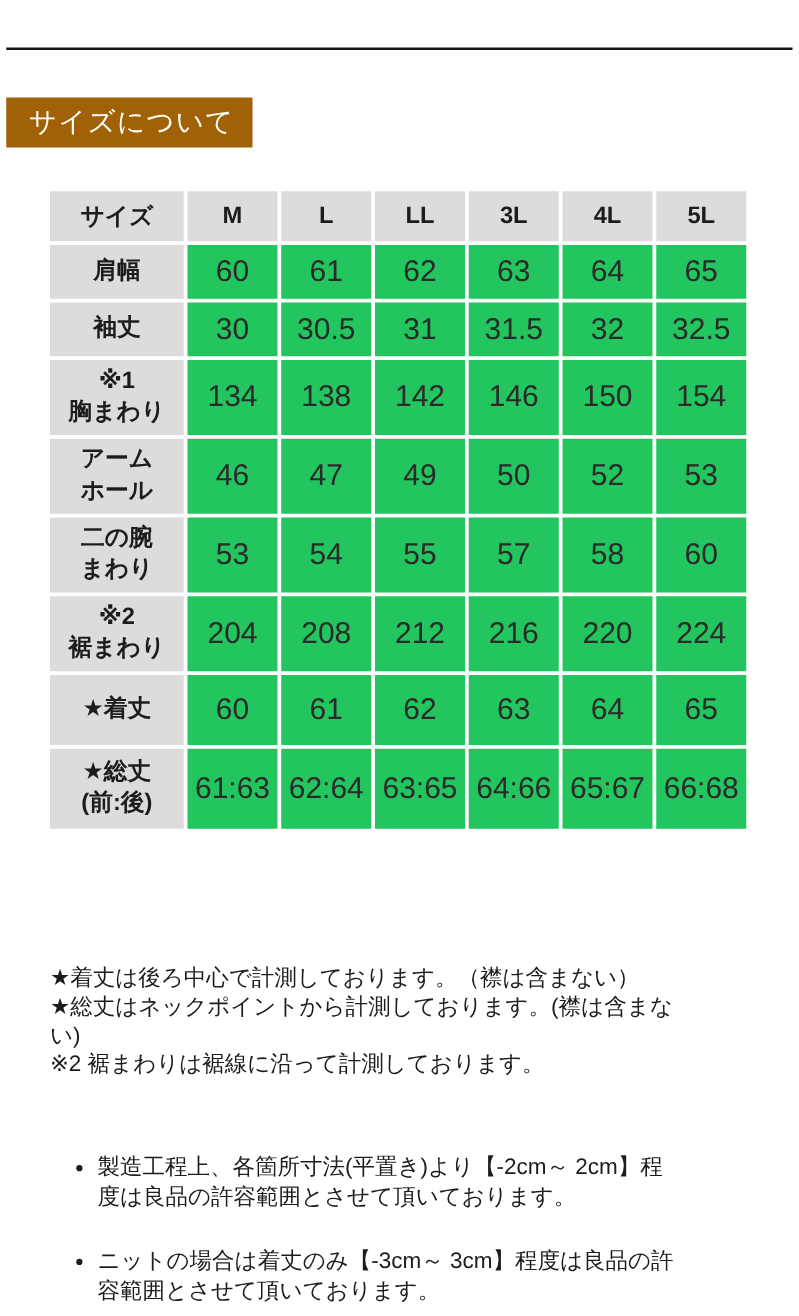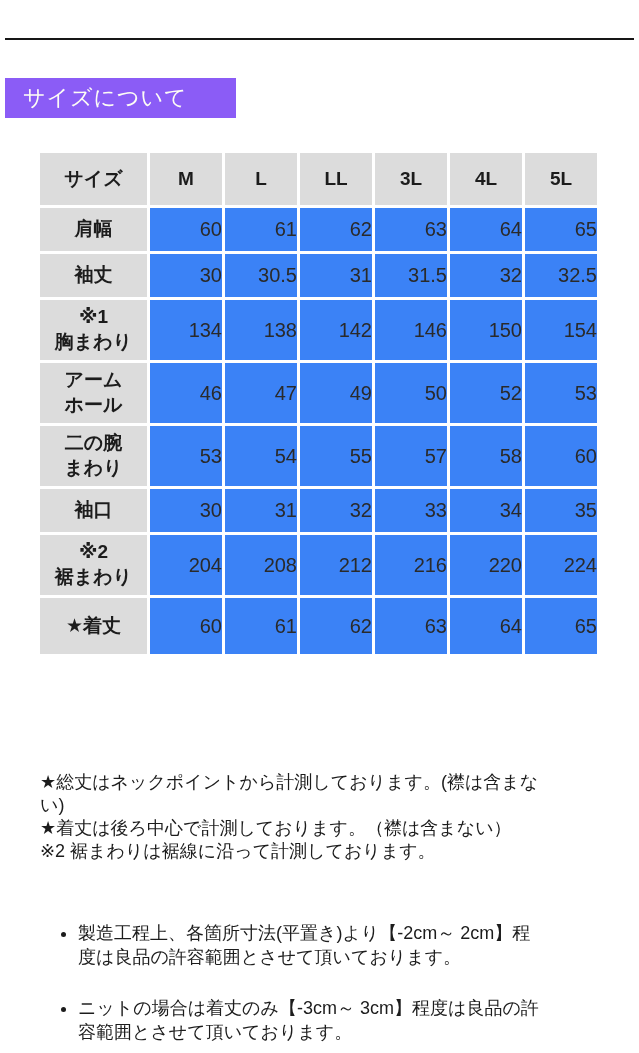--- a/index.html
+++ b/index.html
@@ -6,45 +6,45 @@
   body{
     width:639px;height:1053px;position:relative;overflow:hidden;
     font-family:"Liberation Sans","DejaVu Sans",sans-serif;
     color:#1f1f1f;
   }
   .top-rule{
     position:absolute;left:5px;top:38px;width:629px;height:2px;
     background:#161616;
   }
   .title-banner{
-    position:absolute;left:5px;top:78px;width:231px;height:40px;
-    background:#8b5cf6;color:#fdfdf5;
+    position:absolute;left:5px;top:78px;width:197px;height:40px;
+    background:#a16207;color:#fdfdf5;
     display:flex;align-items:center;box-sizing:border-box;
     padding-left:18px;font-size:22px;letter-spacing:1px;
   }
   table.size-table{
     position:absolute;left:37px;top:150px;
     border-collapse:separate;border-spacing:3px;
     table-layout:fixed;
   }
   .size-table th,.size-table td{
     text-align:center;vertical-align:middle;padding:0;
   }
   .size-table thead th{
-    background:#dcdcdc;height:52px;
+    background:#dcdcdc;height:40px;
     font-size:19px;font-weight:bold;color:#1c1c1c;
   }
   .size-table th.col-label{width:107px;}
   .size-table th.col-size{width:72px;}
   .size-table tbody th{
     background:#dcdcdc;font-size:19px;font-weight:bold;
     line-height:1.3;white-space:pre-line;color:#1c1c1c;
   }
   .size-table tbody td{
-    background:#3b82f6;font-size:20px;font-weight:normal;color:#2a2a2a;text-align:right;
+    background:#22c55e;font-size:24px;font-weight:normal;color:#2a2a2a;
   }
   tr.h-single th, tr.h-single td{height:43px;margin-top:19px;}
   tr.h-double th, tr.h-double td{height:60px;}
   tr.h-short  th, tr.h-short  td{height:56px;}
   tr.h-last   th, tr.h-last   td{height:64px;}
   .notes{
     position:absolute;left:40px;top:771px;width:580px;
     font-size:18px;line-height:23px;color:#1c1c1c;
   }
   .notes p{margin:0;white-space:pre-line;}
@@ -118,55 +118,56 @@
     <tr class="h-double">
       <th>二の腕
 まわり</th>
       <td>53</td>
       <td>54</td>
       <td>55</td>
       <td>57</td>
       <td>58</td>
       <td>60</td>
     </tr>
-    <tr class="h-single">
-      <th>袖口</th>
-      <td>30</td>
-      <td>31</td>
-      <td>32</td>
-      <td>33</td>
-      <td>34</td>
-      <td>35</td>
-    </tr>
     <tr class="h-double">
       <th>※2
 裾まわり</th>
       <td>204</td>
       <td>208</td>
       <td>212</td>
       <td>216</td>
       <td>220</td>
       <td>224</td>
     </tr>
     <tr class="h-short">
       <th>★着丈</th>
       <td>60</td>
       <td>61</td>
       <td>62</td>
       <td>63</td>
       <td>64</td>
       <td>65</td>
     </tr>
+    <tr class="h-last">
+      <th>★総丈
+(前:後)</th>
+      <td>61:63</td>
+      <td>62:64</td>
+      <td>63:65</td>
+      <td>64:66</td>
+      <td>65:67</td>
+      <td>66:68</td>
+    </tr>
   </tbody>
 </table>
 
 <div class="notes">
+  <p>★着丈は後ろ中心で計測しております。（襟は含まない）</p>
   <p>★総丈はネックポイントから計測しております。(襟は含まな
 い)</p>
-  <p>★着丈は後ろ中心で計測しております。（襟は含まない）</p>
   <p>※2 裾まわりは裾線に沿って計測しております。</p>
 </div>
 
 <ul class="tolerance-list">
   <li>製造工程上、各箇所寸法(平置き)より【-2cm～ 2cm】程
 度は良品の許容範囲とさせて頂いております。</li>
   <li>ニットの場合は着丈のみ【-3cm～ 3cm】程度は良品の許
 容範囲とさせて頂いております。</li>
 </ul>
 

